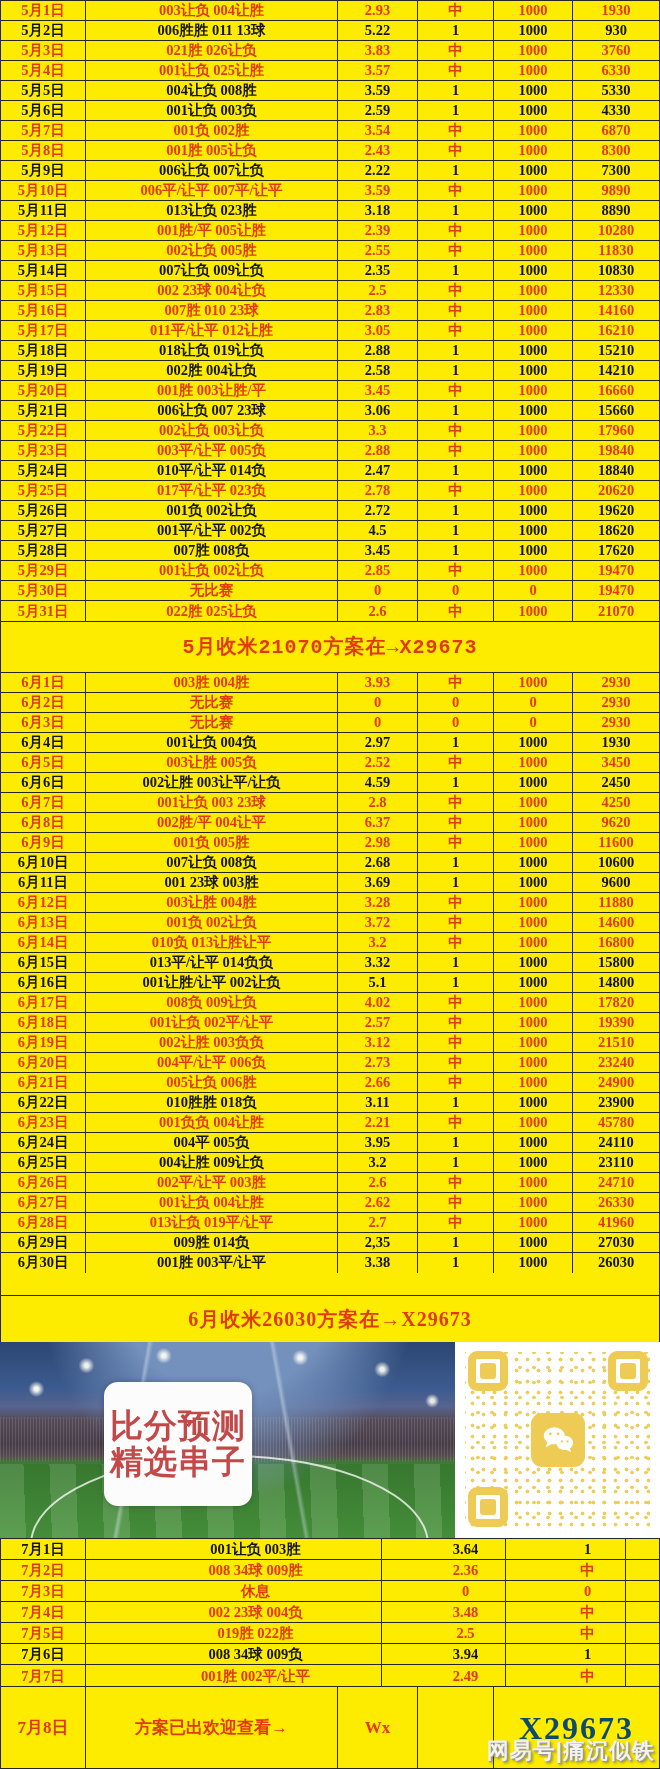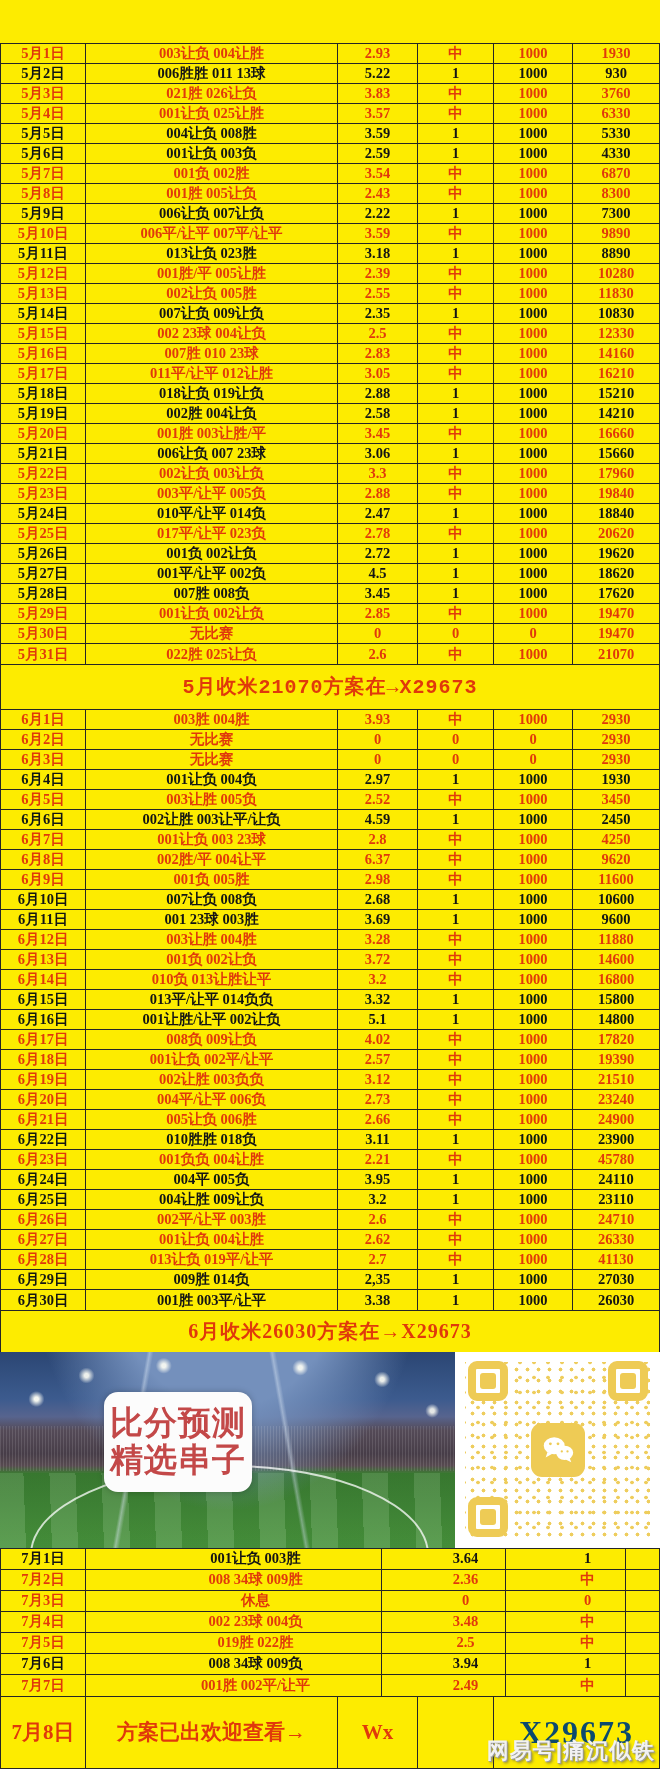--- a/index.html
+++ b/index.html
@@ -11,21 +11,21 @@
   }
   html,body{margin:0;padding:0;}
   body{
     width:660px;height:1769px;overflow:hidden;background:var(--bg);
     font-family:"Liberation Serif","DejaVu Serif",serif;font-weight:bold;
   }
   .page{position:relative;width:660px;height:1769px;display:flex;flex-direction:column;}
 
   
   .tbl{border:1px solid var(--line);box-sizing:border-box;}
-  #may-table{height:622px;margin-top:43px;}
+  #may-table{height:622px;}
   #june-table{height:706px;}
   #july-table{height:148px;border-bottom:none;}
   .row{
     display:grid;grid-template-columns:85px 252px 80px 76px 79px 1fr;
     box-sizing:border-box;border-bottom:1px solid var(--line);
   }
   #may-table .row,#june-table .row{height:20px;}
   #july-table .row{height:21px;gap:44px;}
   .tbl .row:last-child{border-bottom:none;}
   .cell{
@@ -69,21 +69,21 @@
   }
   .grass{
     position:absolute;left:0;right:0;bottom:0;height:38%;
     background:repeating-linear-gradient(88deg, rgba(255,255,255,.10) 0 26px, rgba(0,60,0,.08) 26px 52px);
   }
   .pitch-arc{
     position:absolute;bottom:-96px;left:30px;width:395px;height:175px;
     border:2px solid rgba(255,255,255,.75);border-radius:50%;
   }
   .slogan-box{
-    position:absolute;left:104px;top:40px;width:148px;height:100px;border-radius:14px;
+    position:absolute;left:104px;top:40px;width:148px;height:124px;border-radius:14px;
     background:#fcfcfc;box-shadow:0 0 6px rgba(0,0,0,.25);
     display:flex;flex-direction:column;align-items:center;justify-content:center;
     color:#c34848;font-size:33px;line-height:1.1;letter-spacing:1px;white-space:nowrap;
   }
   .qr-panel{position:relative;flex:1;background:#ffffff;overflow:hidden;}
   .qr-dots{
     position:absolute;inset:10px;
     background-image:
       radial-gradient(var(--gold) 1.7px, transparent 2.2px),
       radial-gradient(var(--gold) 1.5px, transparent 2px);
@@ -100,21 +100,21 @@
     width:54px;height:54px;background:var(--gold);border-radius:11px;
     display:flex;align-items:center;justify-content:center;
   }
 
   
   .final-row{
     height:93px;box-sizing:border-box;
     border:1px solid var(--line);border-top:1px solid var(--line);
     display:grid;grid-template-columns:85px 252px 80px 76px 1fr;
   }
-  .final-row .cell{font-size:21px;color:var(--red);}
+  .final-row .cell{font-size:17px;color:var(--red);}
   .final-row .code-cell{font-size:32px;letter-spacing:2px;color:#0c4a6e;}
 
   .watermark{
     position:absolute;right:5px;bottom:3px;z-index:5;
     font-family:"Liberation Sans","DejaVu Sans",sans-serif;font-weight:bold;
     font-size:22px;color:#f2f2f2;letter-spacing:1px;
     text-shadow:1px 1px 0 #9a9a9a,2px 2px 3px rgba(80,80,80,.7);
   }
 </style>
 </head>
@@ -650,21 +650,21 @@
         <div class="cell">1000</div>
         <div class="cell">26330</div>
       </div>
 
       <div class="row win">
         <div class="cell">6月28日</div>
         <div class="cell">013让负 019平/让平</div>
         <div class="cell">2.7</div>
         <div class="cell">中</div>
         <div class="cell">1000</div>
-        <div class="cell">41130</div>
+        <div class="cell">41960</div>
       </div>
 
       <div class="row loss">
         <div class="cell">6月29日</div>
         <div class="cell">009胜 014负</div>
         <div class="cell">2,35</div>
         <div class="cell">1</div>
         <div class="cell">1000</div>
         <div class="cell">27030</div>
       </div>

